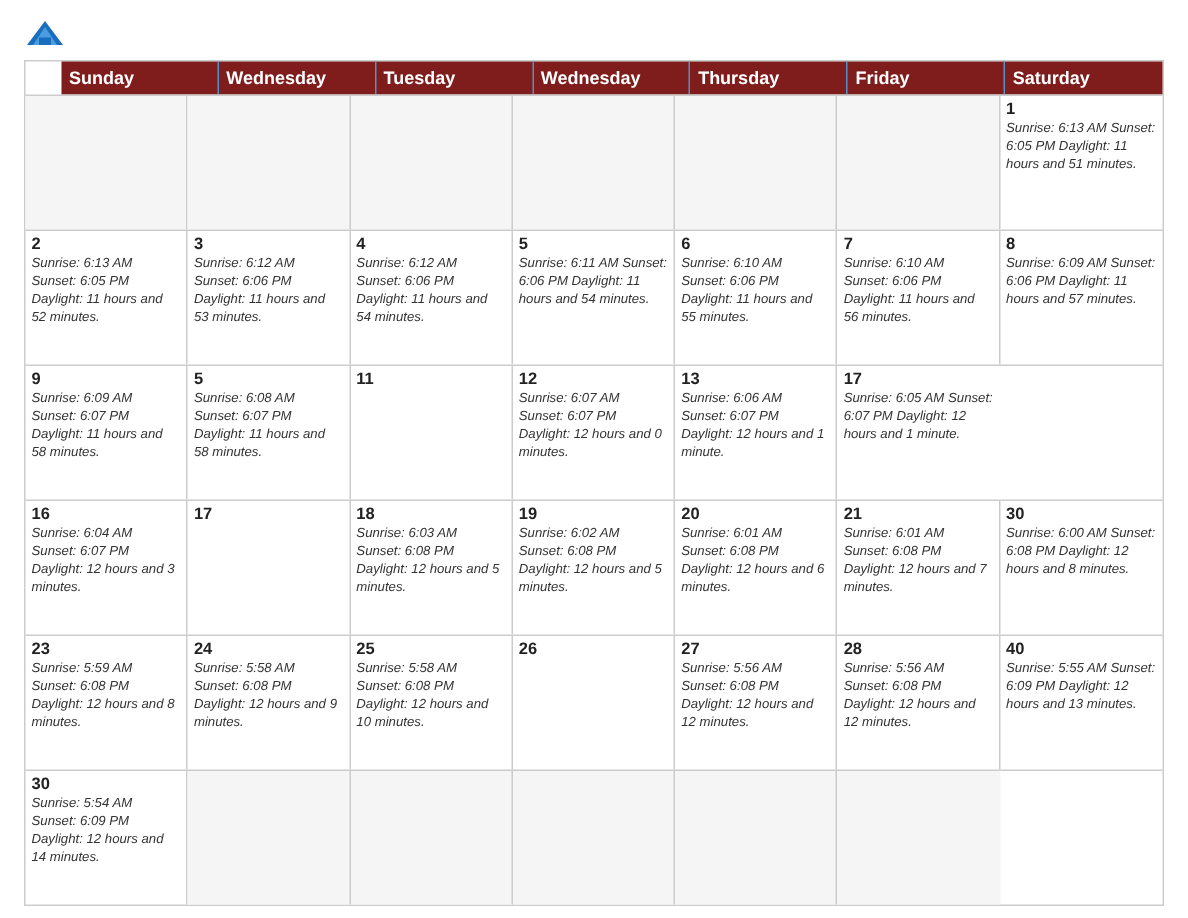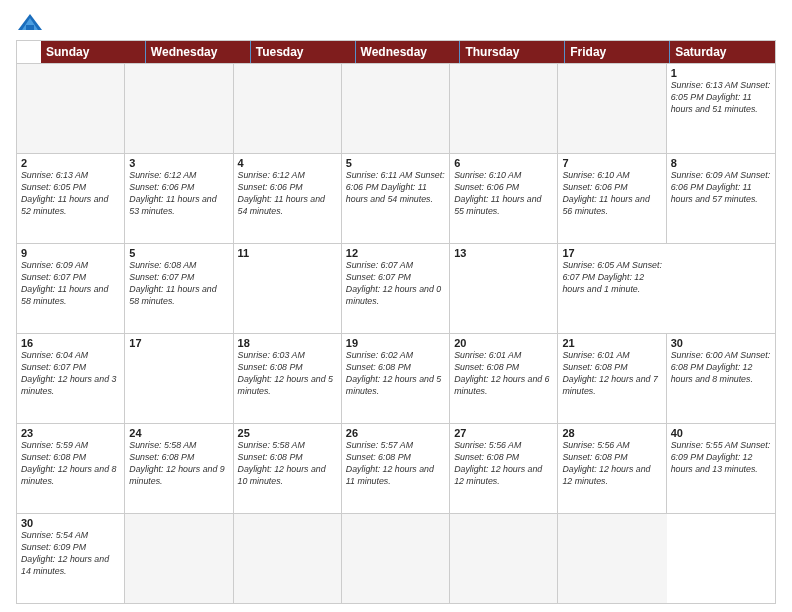--- a/index.html
+++ b/index.html
@@ -216,20 +216,23 @@
             <div class="day-number">11</div>
           </div>
           <div class="cal-cell">
             <div class="day-number">12</div>
             <div class="cell-info">Sunrise: 6:07 AM
 Sunset: 6:07 PM
 Daylight: 12 hours and 0 minutes.</div>
           </div>
           <div class="cal-cell">
             <div class="day-number">13</div>
+            <div class="cell-info">Sunrise: 6:06 AM
+Sunset: 6:07 PM
+Daylight: 12 hours and 1 minute.</div>
           </div>
           <div class="cal-cell">
             <div class="day-number">17</div>
             <div class="cell-info">Sunrise: 6:05 AM
 Sunset: 6:07 PM
 Daylight: 12 hours and 1 minute.</div>
           </div>
         </div>
         <div class="cal-row">
           <div class="cal-cell">
@@ -286,23 +289,20 @@
 Daylight: 12 hours and 9 minutes.</div>
           </div>
           <div class="cal-cell">
             <div class="day-number">25</div>
             <div class="cell-info">Sunrise: 5:58 AM
 Sunset: 6:08 PM
 Daylight: 12 hours and 10 minutes.</div>
           </div>
           <div class="cal-cell">
             <div class="day-number">26</div>
-            <div class="cell-info">Sunrise: 5:57 AM
-Sunset: 6:08 PM
-Daylight: 12 hours and 11 minutes.</div>
           </div>
           <div class="cal-cell">
             <div class="day-number">27</div>
             <div class="cell-info">Sunrise: 5:56 AM
 Sunset: 6:08 PM
 Daylight: 12 hours and 12 minutes.</div>
           </div>
           <div class="cal-cell">
             <div class="day-number">28</div>
             <div class="cell-info">Sunrise: 5:56 AM

